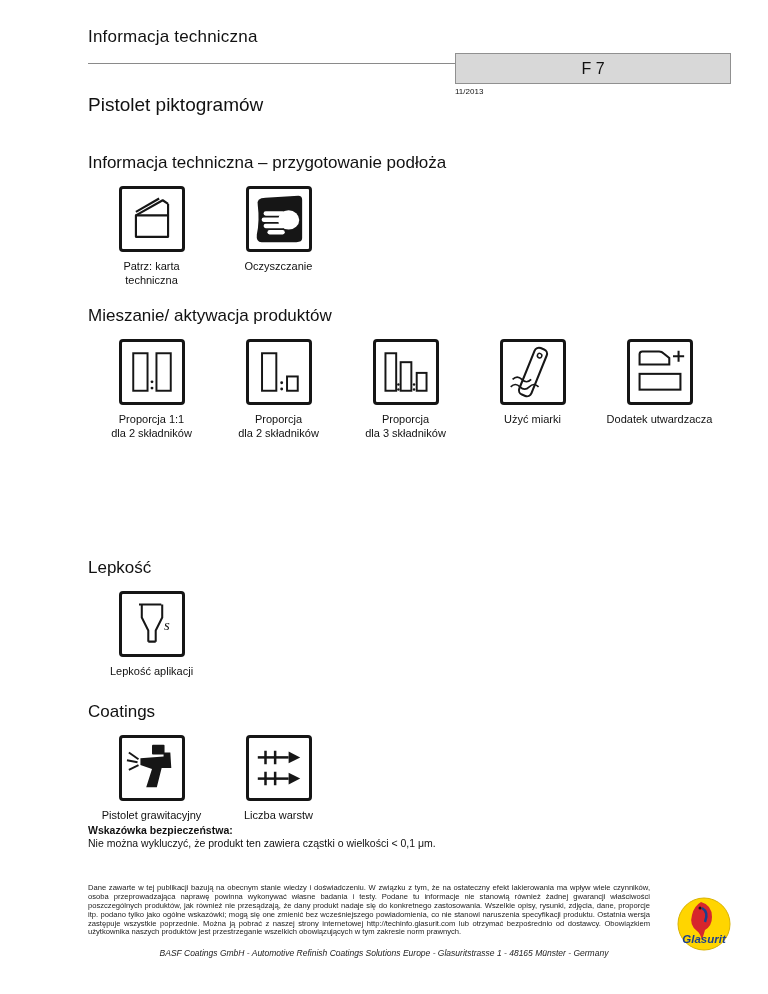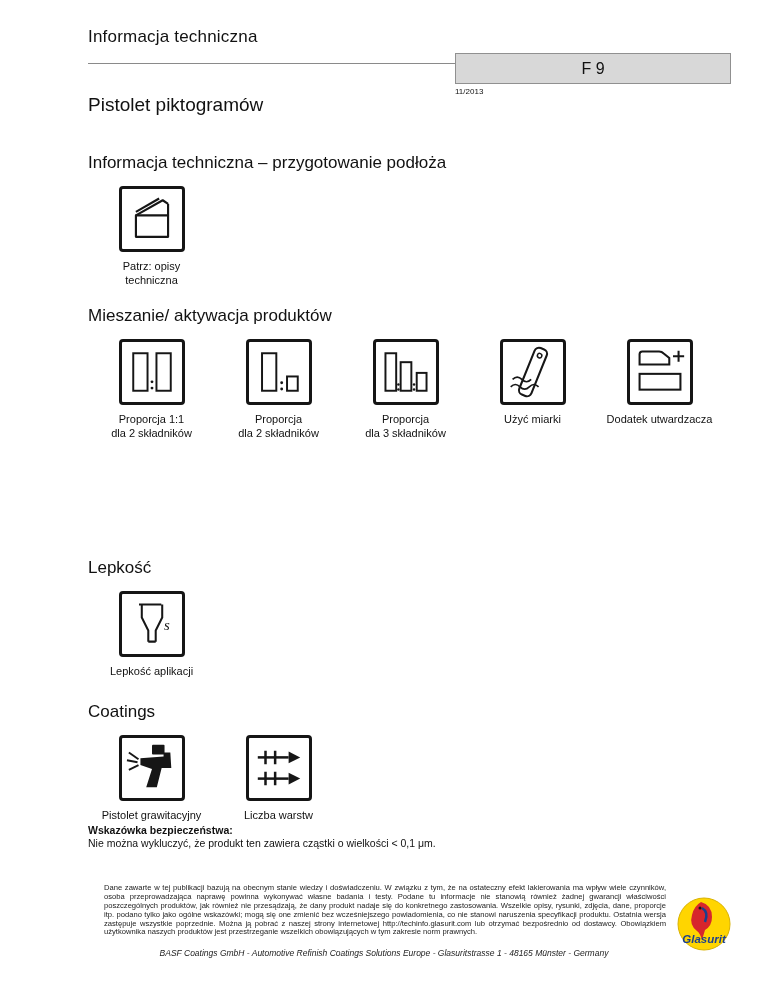--- a/index.html
+++ b/index.html
@@ -31,54 +31,69 @@
   .icon-box {
     width:66px; height:66px; border:3px solid #151515; border-radius:4px;
     display:flex; align-items:center; justify-content:center; background:#fff;
   }
   .cell-label { margin-top:8px; font-size:11px; text-align:center; white-space:pre-line; line-height:1.25; }
 
   .safety { left:88px; top:824px; font-size:10.5px; line-height:1.2; }
   .safety-title { font-weight:bold; }
   .disclaimer {
     left:88px; top:884px; width:562px; font-size:7.6px; line-height:1.17;
-    text-align:justify; color:#222;margin-left:16px;
+    text-align:justify; color:#222;
   }
   .footer { left:0; top:948px; width:768px; text-align:center; font-size:8.5px; color:#222;font-style:italic; }
   .logo { left:676px; top:896px; width:56px; height:56px; }
 </style>
 </head>
 <body>
 
 <div class="page">
 
   <div class="abs doc-title">Informacja techniczna</div>
   <div class="abs header-rule"></div>
   <div class="abs code-box">
-    <span>F 9</span>
+    <span>F 7</span>
   </div>
   <div class="abs date">11/2013</div>
   <div class="abs page-heading">Pistolet piktogramów</div>
 
   <div class="abs section sec-prep">
     <div class="section-title">Informacja techniczna – przygotowanie podłoża</div>
     <div class="row">
       <div class="cell">
         <div class="icon-box">
           <svg width="50" height="50" viewBox="0 0 56 56" aria-hidden="true">
             <g fill="none" stroke="#161616" stroke-width="2.4" stroke-linejoin="round">
               <path d="M10 24 L40 7 L46 11"></path>
               <path d="M10 20 L36 5"></path>
               <path d="M46 11 L46 24"></path>
               <rect x="10" y="24" width="36" height="24"></rect>
             </g>
           </svg>
         </div>
-        <div class="cell-label">Patrz: opisy
+        <div class="cell-label">Patrz: karta
 techniczna</div>
+      </div>
+      <div class="cell">
+        <div class="icon-box">
+          <svg width="54" height="54" viewBox="0 0 56 56" aria-hidden="true">
+            <path d="M6 14 Q4 6 14 6 L48 4 Q52 4 52 8 L52 48 Q52 52 46 52 L10 52 Q4 52 5 44 Q8 30 6 14 Z" fill="#161616"></path>
+            <ellipse cx="38" cy="29" rx="11" ry="10" fill="#fff"></ellipse>
+            <g fill="#fff">
+              <rect x="12" y="20" width="22" height="4.5" rx="2.2"></rect>
+              <rect x="10" y="26.5" width="24" height="4.5" rx="2.2"></rect>
+              <rect x="12" y="33" width="22" height="4.5" rx="2.2"></rect>
+              <rect x="16" y="39.5" width="18" height="4.5" rx="2.2"></rect>
+            </g>
+          </svg>
+        </div>
+        <div class="cell-label">Oczyszczanie</div>
       </div>
     </div>
   </div>
 
   <div class="abs section sec-mixing">
     <div class="section-title">Mieszanie/ aktywacja produktów</div>
     <div class="row">
       <div class="cell">
         <div class="icon-box">
           <svg width="50" height="50" viewBox="0 0 56 56" aria-hidden="true">

